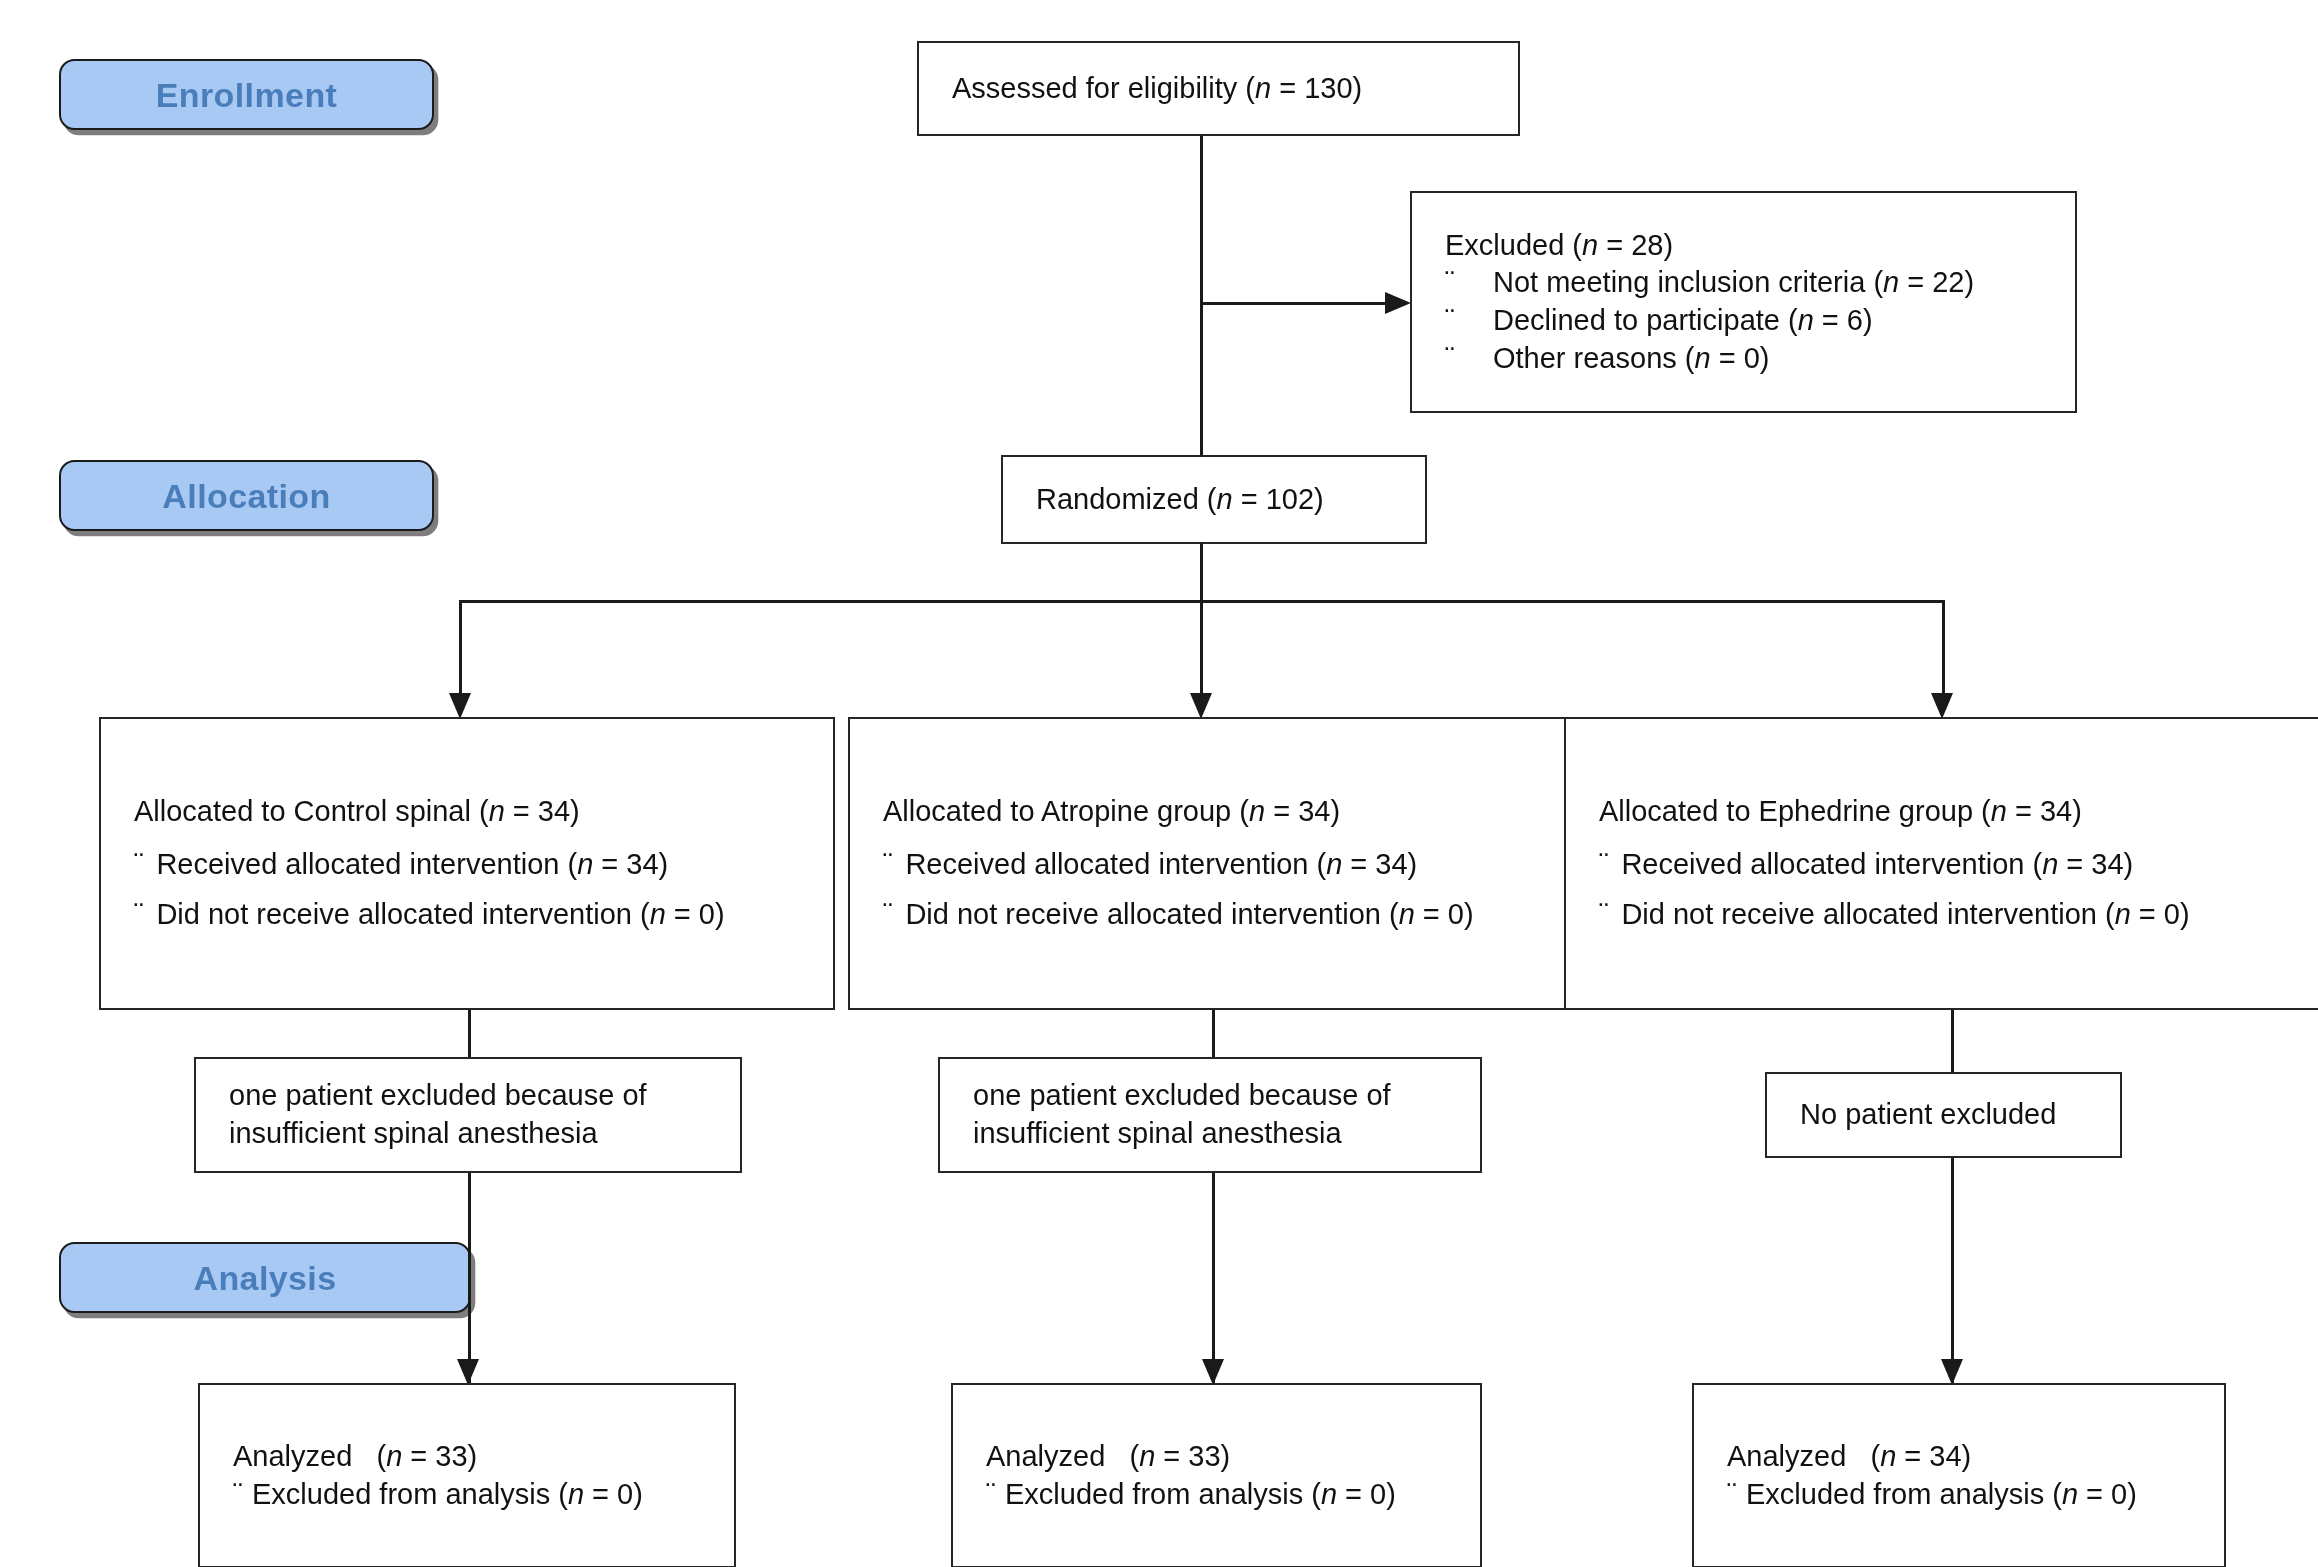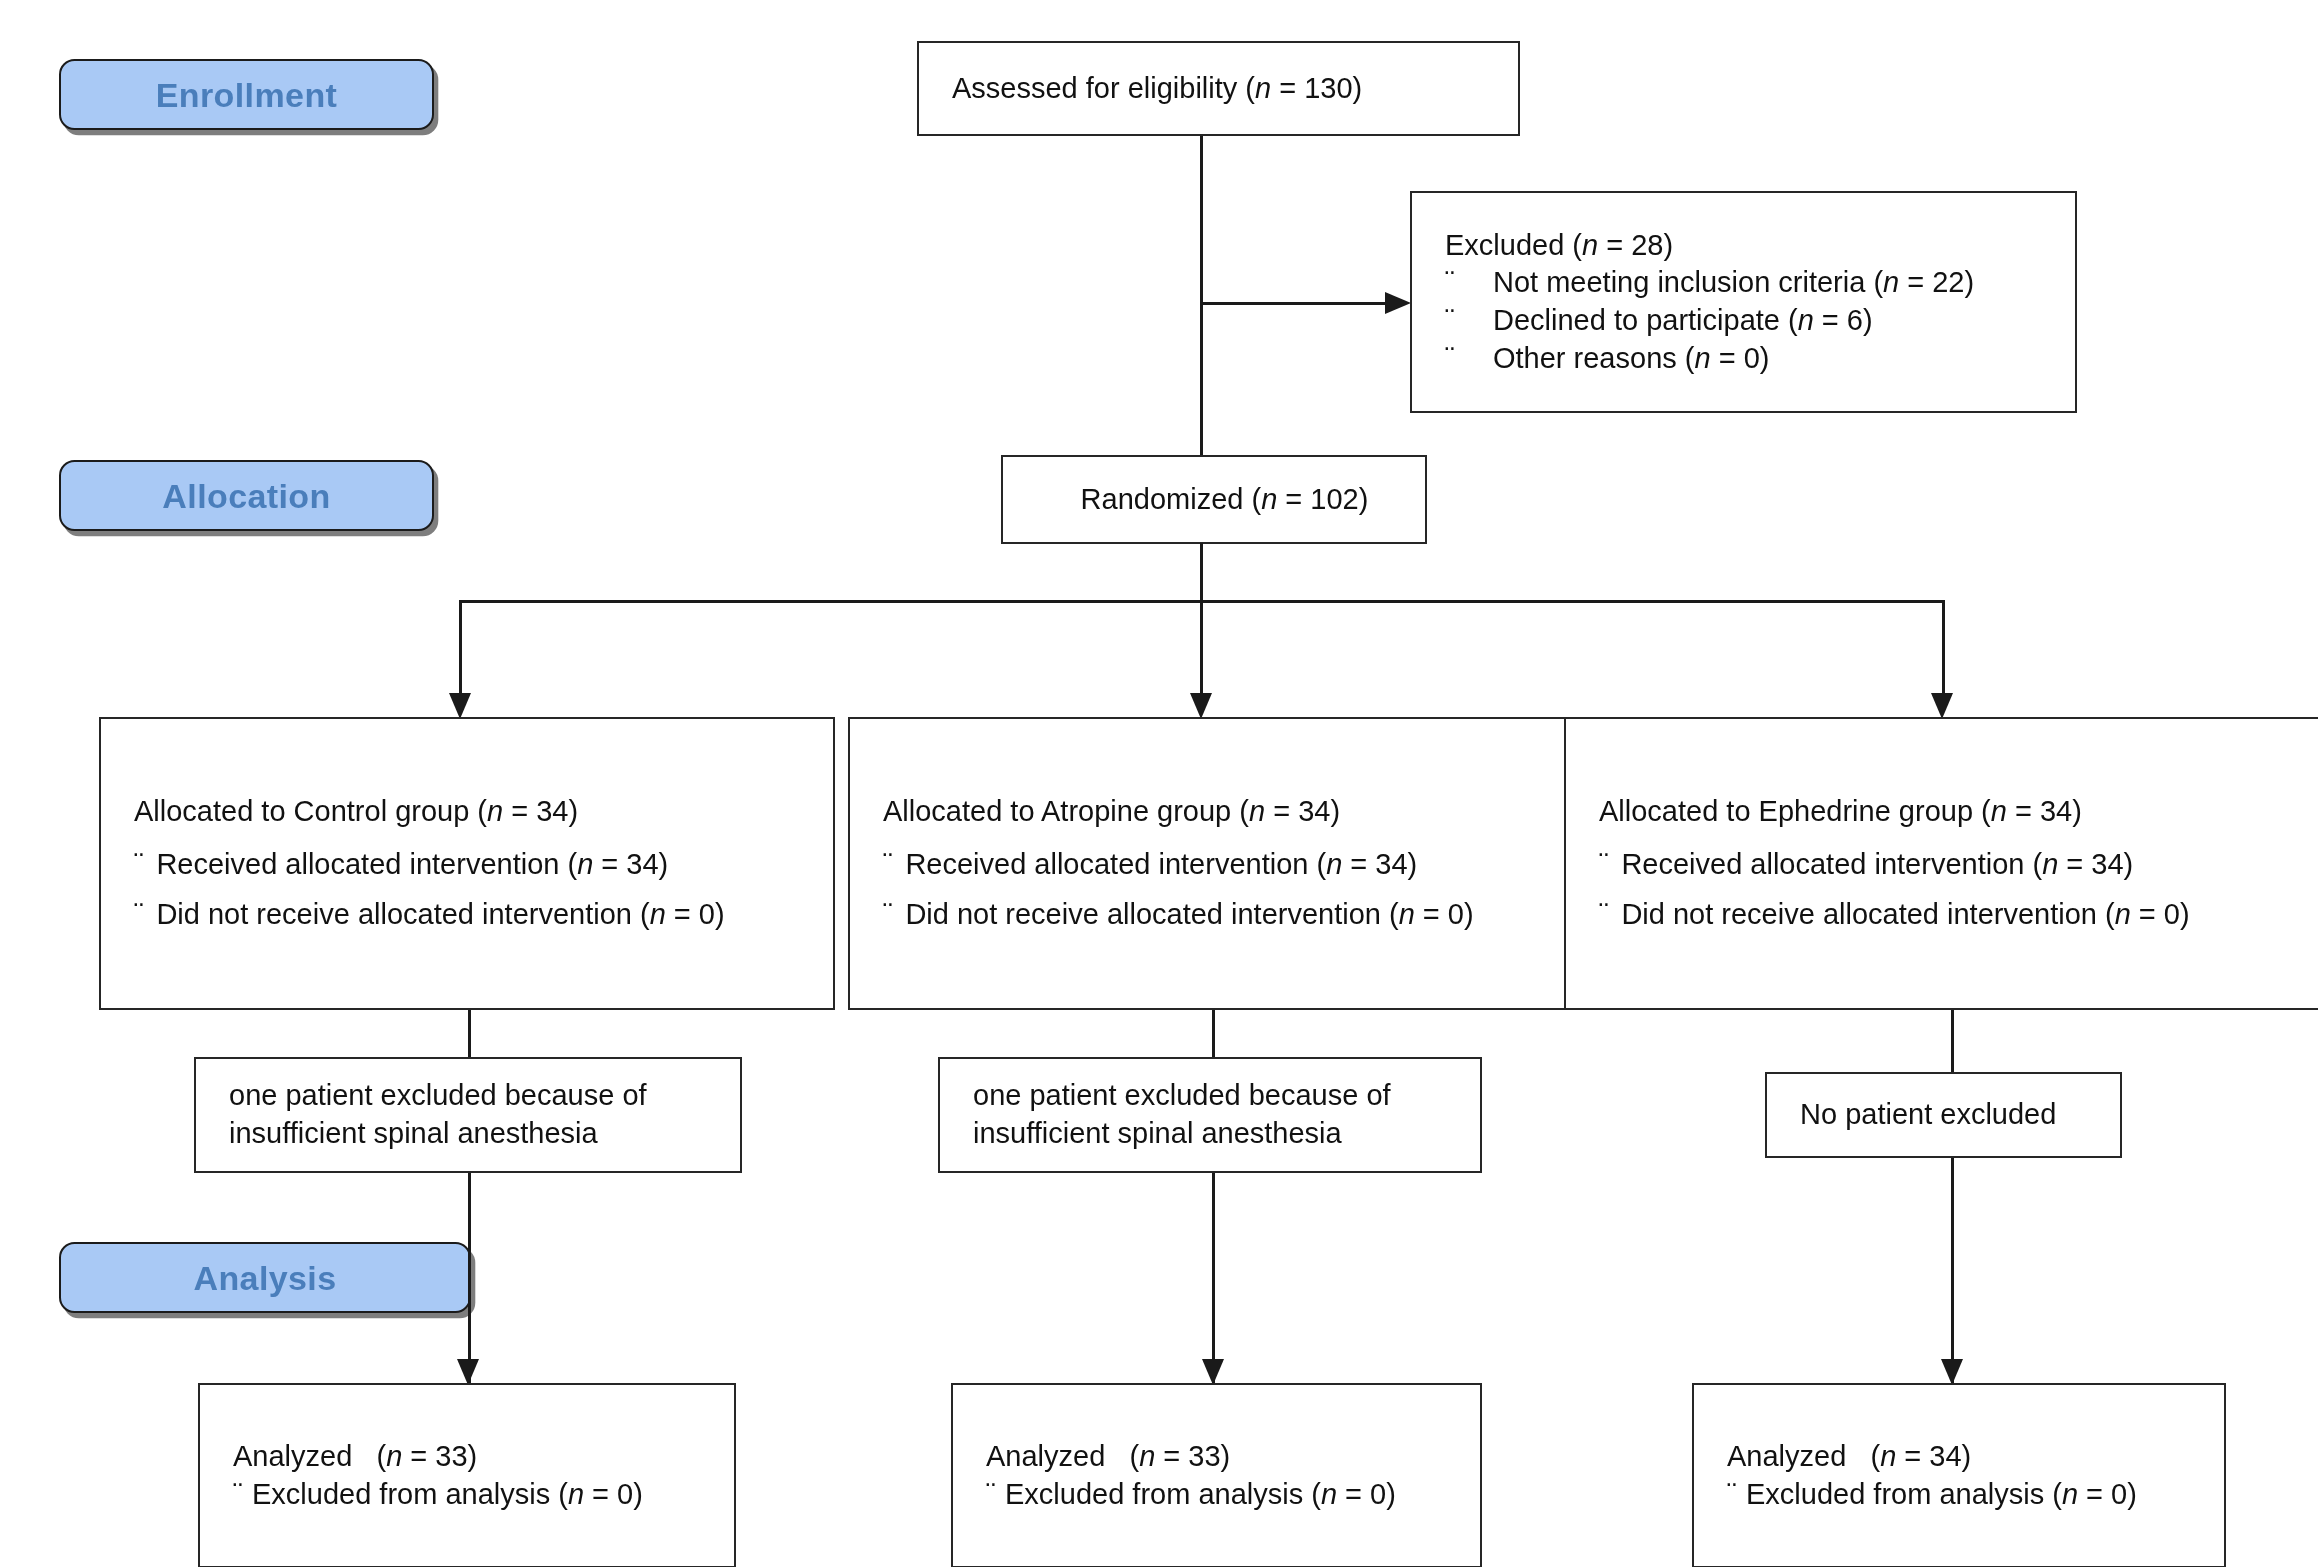--- a/index.html
+++ b/index.html
@@ -140,42 +140,42 @@
     <div class="line hang">
       <span class="bullet wide">¨</span>
       <span><span>Declined to participate (</span><i class="nvar">n</i><span> = 6)</span></span>
     </div>
     <div class="line hang">
       <span class="bullet wide">¨</span>
       <span><span>Other reasons (</span><i class="nvar">n</i><span> = 0)</span></span>
     </div>
   </div>
 
-  <div class="node pad-lr" style="left:1001px; top:455px; width:426px; height:89px;text-align:center;">
+  <div class="node pad-lr" style="left:1001px; top:455px; width:426px; height:89px;">
     <div class="line">
       <span>Randomized (</span><i class="nvar">n</i><span> = 102)</span>
     </div>
   </div>
 
   <div class="vline" style="left:1200px; top:543px; height:59px;"></div>
 
   <div class="hline" style="left:459px; top:600px; width:1485px;"></div>
 
   <div class="vline" style="left:459px; top:600px; height:99px;"></div>
   <div class="arrow-down" style="left:449px; top:693px;"></div>
 
   <div class="vline" style="left:1200px; top:600px; height:99px;"></div>
   <div class="arrow-down" style="left:1190px; top:693px;"></div>
 
   <div class="vline" style="left:1942px; top:600px; height:99px;"></div>
   <div class="arrow-down" style="left:1931px; top:693px;"></div>
 
   <div class="node pad-lr" style="left:99px; top:717px; width:736px; height:293px;">
     <div class="line" style="margin-bottom:15.5px;">
-      <span>Allocated to Control group (</span><i class="nvar">n</i><span> = 34)</span>
+      <span>Allocated to Control spinal (</span><i class="nvar">n</i><span> = 34)</span>
     </div>
     <div class="line hang" style="margin-bottom:12px;">
       <span class="bullet">¨</span>
       <span><span>Received allocated intervention (</span><i class="nvar">n</i><span> = 34)</span></span>
     </div>
     <div class="line hang">
       <span class="bullet">¨</span>
       <span><span>Did not receive allocated intervention (</span><i class="nvar">n</i><span> = 0)</span></span>
     </div>
   </div>

